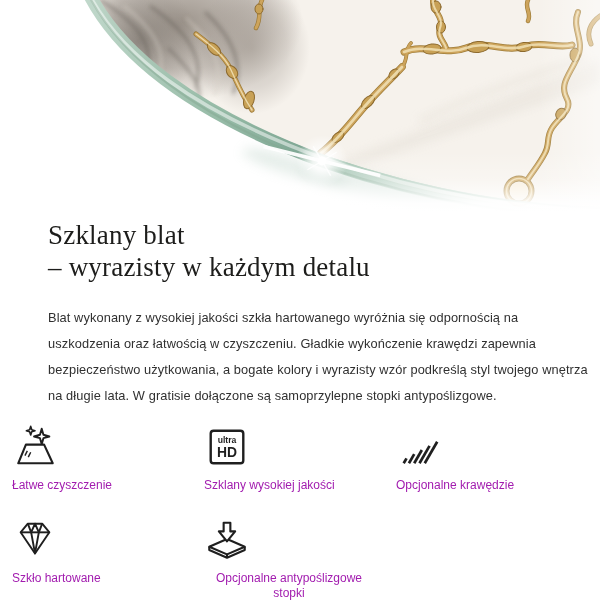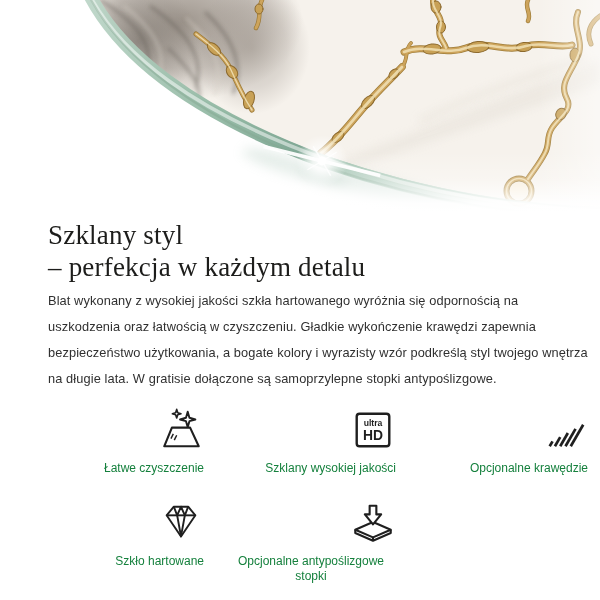--- a/index.html
+++ b/index.html
@@ -14,43 +14,43 @@
     margin:7px 0 0 0;
     font-family:"Liberation Serif", serif;
     font-weight:400;
     font-size:27px;
     line-height:32px;
     color:#1d1d1b;
     letter-spacing:0.2px;
   }
   h1 .tl{display:block;}
   .desc{
-    margin:5px 0 0 0;
+    margin:22px 0 0 0;
     width:540px;
     font-size:12.8px;
     line-height:26px;
     color:#303030;
     letter-spacing:0.1px;
   }
   .features{
     margin-top:15px;
     padding-left:12px;
     display:grid;
     grid-template-columns:192px 192px 192px;
     row-gap:24px;
   }
   .feature{
-    display:flex;flex-direction:column;align-items:flex-end;
+    display:flex;flex-direction:column;align-items:flex-start;
   }
   .ficon{width:46px;height:46px;display:block;}
   .flabel{
     margin-top:8px;
     font-size:12px;
     line-height:15px;
-    color:#15803d;
+    color:#a21caf;
     text-align:center;
     max-width:170px;
   }
   .ihd-small{font-family:"Liberation Sans",sans-serif;font-weight:700;font-size:9px;}
   .ihd-big{font-family:"Liberation Sans",sans-serif;font-weight:700;font-size:14.5px;}
 </style>
 </head>
 <body>
 
 <svg class="hero" viewBox="0 0 600 212" preserveAspectRatio="none">
@@ -209,22 +209,22 @@
     <line x1="262" y1="161" x2="382" y2="161" stroke="#ffffff" stroke-width="3.6" opacity="0.95"></line>
     <line x1="322" y1="126" x2="322" y2="196" stroke="#ffffff" stroke-width="2.2" opacity="0.9" filter="url(#b1)"></line>
     <line x1="310" y1="149" x2="334" y2="173" stroke="#ffffff" stroke-width="1.4" opacity="0.8"></line>
     <line x1="334" y1="149" x2="310" y2="173" stroke="#ffffff" stroke-width="1.4" opacity="0.8"></line>
     <circle cx="322" cy="161" r="4.5" fill="#ffffff"></circle>
   </g>
 </svg>
 
 <div class="content">
   <h1>
-    <span class="tl">Szklany styl</span>
-    <span class="tl">– perfekcja w każdym detalu</span>
+    <span class="tl">Szklany blat</span>
+    <span class="tl">– wyrazisty w każdym detalu</span>
   </h1>
   <p class="desc">Blat wykonany z wysokiej jakości szkła hartowanego wyróżnia się odpornością na uszkodzenia oraz łatwością w czyszczeniu. Gładkie wykończenie krawędzi zapewnia bezpieczeństwo użytkowania, a bogate kolory i wyrazisty wzór podkreślą styl twojego wnętrza na długie lata. W gratisie dołączone są samoprzylepne stopki antypoślizgowe.</p>
 </div>
 
 <div class="features">
 
   <div class="feature">
     <svg class="ficon" viewBox="0 0 48 48" fill="none" stroke="#1f1f1f">
       <path d="M6.5 41 L14.5 21.5 L33.5 21.5 L42.5 41 Z" stroke-width="2.2" stroke-linejoin="round"></path>
       <path d="M13.5 33 L16 28" stroke-width="1.5"></path>

